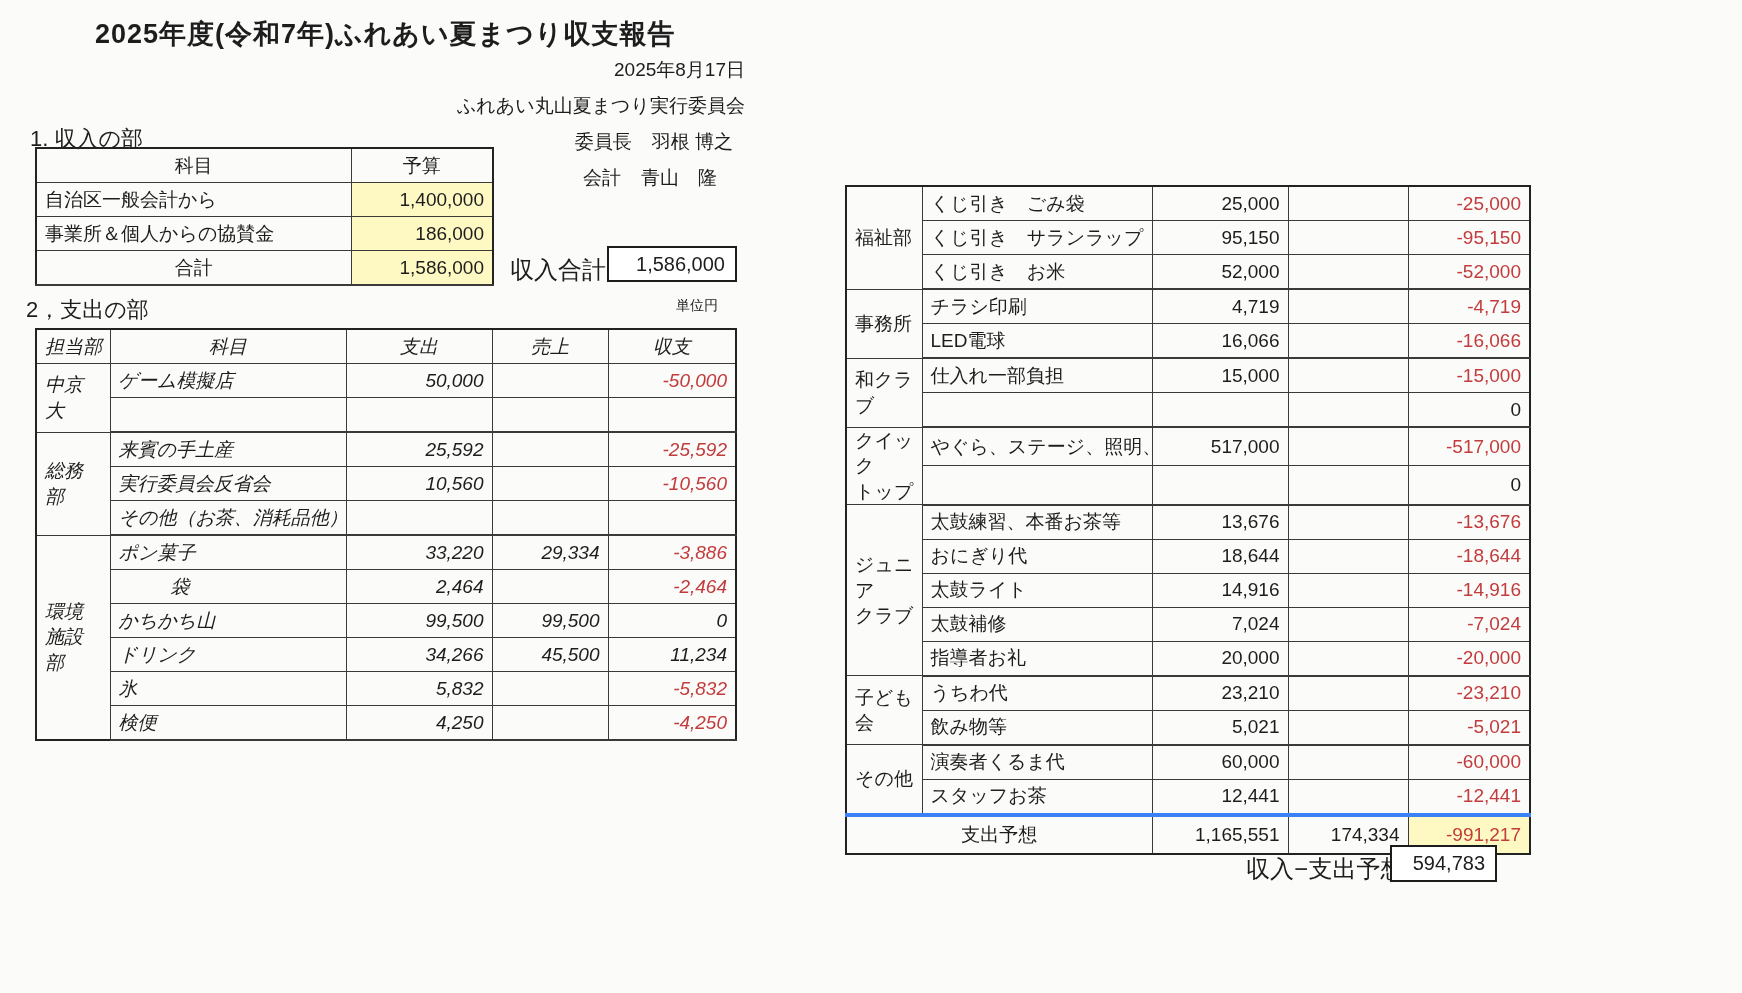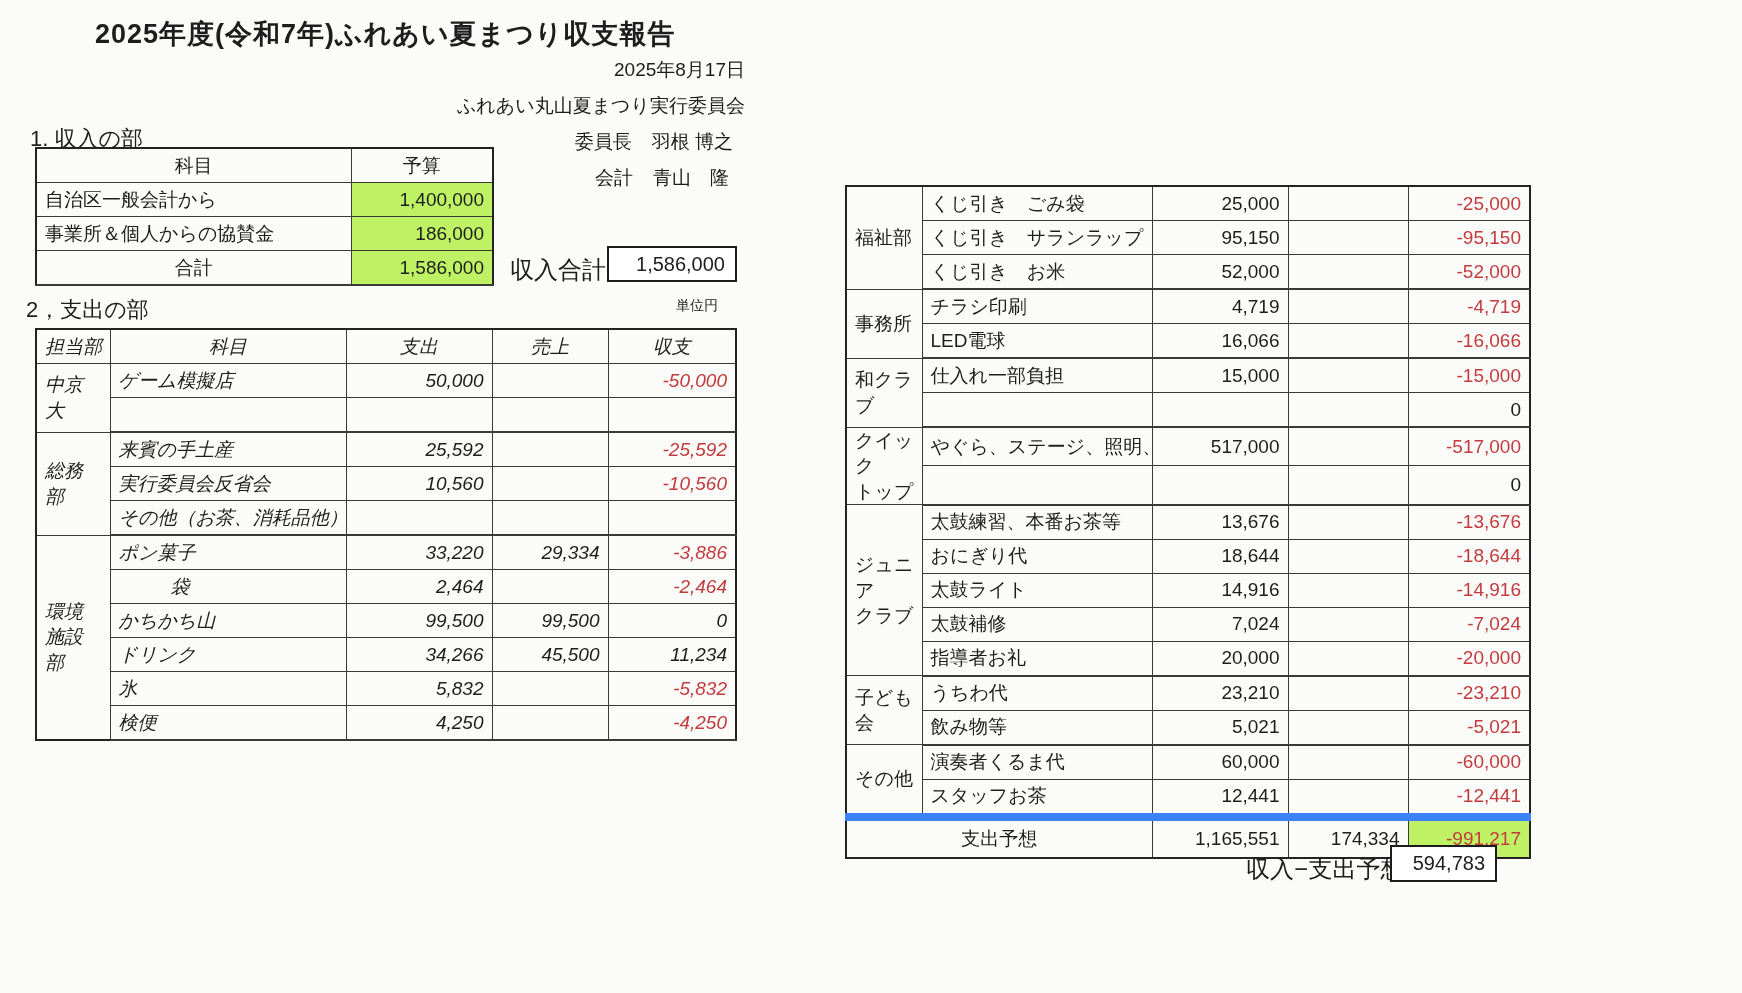--- a/index.html
+++ b/index.html
@@ -24,23 +24,23 @@
     padding:0 8px;height:33px;overflow:hidden;white-space:nowrap;
     background:transparent;
   }
   table.outer{border:2.5px solid #222;}
   th{text-align:center;}
   td.item{text-align:left;}
   td.item.indent{padding-left:60px;}
   td.num{text-align:right;font-variant-numeric:tabular-nums;}
   td.group{text-align:left;white-space:pre-line;line-height:1.35;}
   td.red{color:#c23b3d;}
-  td.shade{background:#bef264;}
+  td.shade{background:#fef9c3;}
   tr.group-end td{border-bottom-width:2.5px;}
-  tr.summary td{border-top:8px solid #3b82f6;height:36px;}
+  tr.summary td{border-top:4px solid #3b82f6;height:36px;}
   td.sum-label{text-align:center;}
 
   .total-box{
     border:2.5px solid #1c1c1c;background:#fff;
     display:flex;align-items:center;justify-content:flex-end;
     font-size:20px;padding:0 10px;box-sizing:border-box;
     font-variant-numeric:tabular-nums;
   }
   .box-label{font-size:24px;white-space:pre;}
 </style>
@@ -49,21 +49,21 @@
 
 <div class="abs doc-title" style="left:95px;top:16px;">2025年度(令和7年)ふれあい夏まつり収支報告</div>
 
 <div class="abs hdr-block" style="left:380px;top:52px;width:365px;">
   <div class="hdr-line">2025年8月17日</div>
   <div class="hdr-line">ふれあい丸山夏まつり実行委員会</div>
   <div class="hdr-line hdr-pair" style="margin-right:12px;">
     <span>委員長</span>
     <span>羽根 博之</span>
   </div>
-  <div class="hdr-line hdr-pair" style="margin-right:16px;text-align:center;">
+  <div class="hdr-line hdr-pair" style="margin-right:28px;text-align:center;">
     <span>会計</span>
     <span>青山　隆</span>
   </div>
 </div>
 
 <div class="abs sec-heading" style="left:30px;top:124px;">1.  収入の部</div>
 
 <table class="abs outer" style="left:35px;top:147px;width:457px;">
   <colgroup>
       <col style="width:315px">

